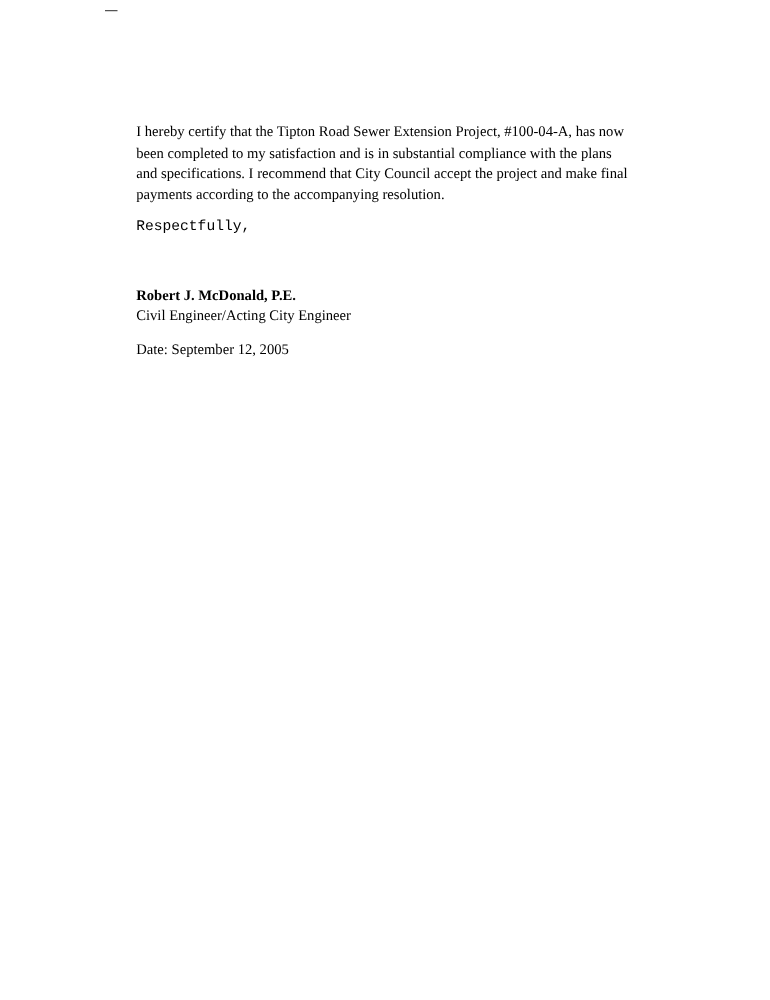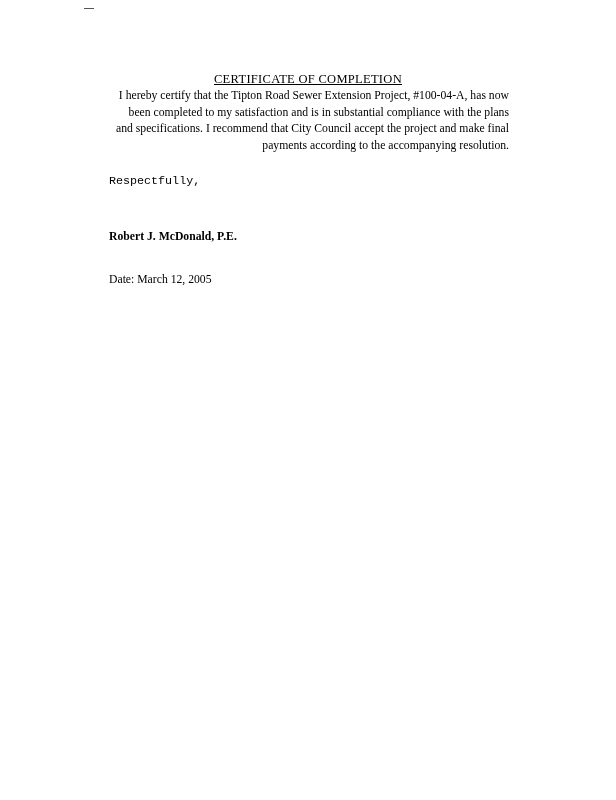--- a/index.html
+++ b/index.html
@@ -37,25 +37,25 @@
     top: 72px;
     width: 616px;
     text-align: center;
     font-size: 12.5px;
     letter-spacing: 0.3px;
     text-decoration: underline;
   }
   .body-block {
     position: absolute;
     left: 109px;
-    top: 88px;
+    top: 98px;
     width: 400px;
     font-size: 11.7px;
     line-height: 16.5px;
-    text-align: right;
+    text-align: left;
   }
   .closing {
     position: absolute;
     left: 109px;
     top: 173px;
     font-size: 11.7px;
     line-height: 16.5px;
     font-family: Liberation Mono, monospace;
   }
   .sig-name {
@@ -81,24 +81,24 @@
     line-height: 16.5px;
   }
 </style>
 </head>
 <body>
 
 <div class="page">
 
   <div class="corner-mark"></div>
 
-  <div class="doc-title">CERTIFICATE OF COMPLETION</div>
 
   <div class="body-block">I hereby certify that the Tipton Road Sewer Extension Project, #100-04-A, has now been completed to my satisfaction and is in substantial compliance with the plans and specifications.  I recommend that City Council accept the project and make final payments according to the accompanying resolution.</div>
 
   <div class="closing">Respectfully,</div>
 
   <div class="sig-name">Robert J. McDonald, P.E.</div>
 
+  <div class="sig-title">Civil Engineer/Acting City Engineer</div>
 
-  <div class="date-line">Date:  March 12, 2005</div>
+  <div class="date-line">Date:  September 12, 2005</div>
 
 </div>
 
 </body></html>

